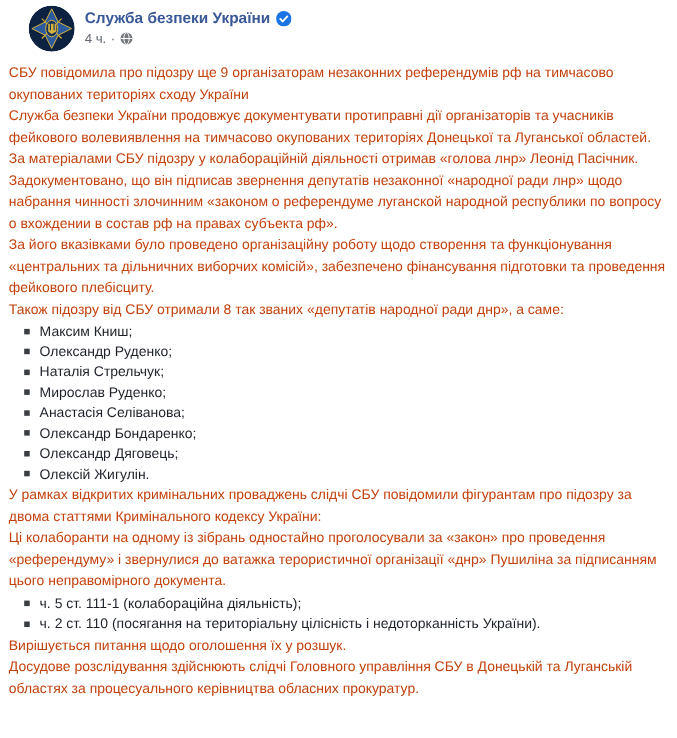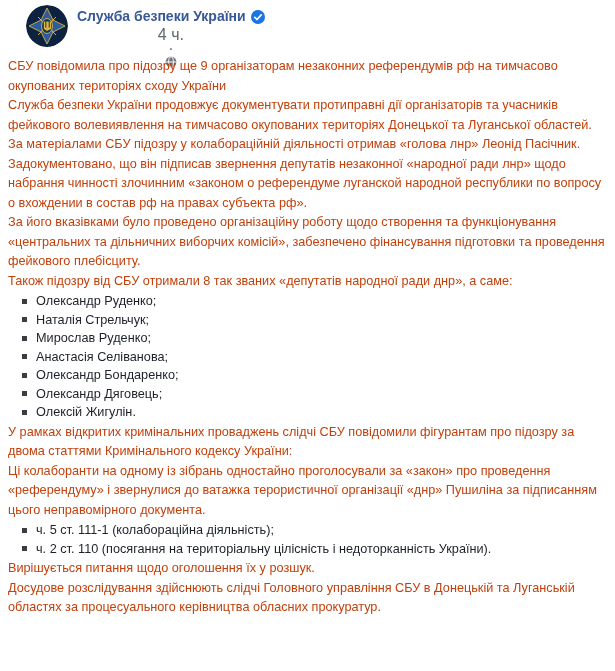--- a/index.html
+++ b/index.html
@@ -12,21 +12,21 @@
   
   .header{display:flex;align-items:flex-start;padding-top:5px;margin-left:18px;height:47px;text-align:right;}
   .avatar{width:42px;height:42px;border-radius:50%;overflow:hidden;flex:0 0 42px;cursor:pointer;}
   .head-text{margin-left:9px;padding-top:3px;}
   .name-row{display:flex;align-items:center;}
   .page-name{
     font-size:14px;font-weight:bold;color:#385898;line-height:17px;
     text-decoration:none;cursor:pointer;
   }
   .verified{width:14px;height:14px;margin-left:5px;flex:0 0 14px;}
-  .meta-row{display:flex;align-items:center;margin-top:3px;font-size:16px;color:#616770;line-height:14px;flex-direction:column;}
+  .meta-row{display:flex;align-items:center;margin-top:3px;font-size:12px;color:#616770;line-height:14px;}
   .meta-dot{margin:0 4px;color:#616770;}
   .globe{width:12px;height:12px;display:inline-block;}
   
   .body-text{margin-top:5px;}
   .body-text p{
     margin:0;font-size:12.7px;line-height:19.5px;color:#c2410c;
     letter-spacing:0px;
   }
   .body-text ul{
     list-style:none;margin:1px 0;padding:0 0 0 28px;
@@ -92,20 +92,21 @@
   </div>
 
   <div class="body-text" id="post-body">
       <p>СБУ повідомила про підозру ще 9 організаторам незаконних референдумів рф на тимчасово окупованих територіях сходу України</p>
       <p>Служба безпеки України продовжує документувати протиправні дії організаторів та учасників фейкового волевиявлення на тимчасово окупованих територіях Донецької та Луганської областей.</p>
       <p>За матеріалами СБУ підозру у колабораційній діяльності отримав «голова лнр» Леонід Пасічник.</p>
       <p>Задокументовано, що він підписав звернення депутатів незаконної «народної ради лнр» щодо набрання чинності злочинним «законом о референдуме луганской народной республики по вопросу о вхождении в состав рф на правах субъекта рф».</p>
       <p>За його вказівками було проведено організаційну роботу щодо створення та функціонування «центральних та дільничних виборчих комісій», забезпечено фінансування підготовки та проведення фейкового плебісциту.</p>
       <p>Також підозру від СБУ отримали 8 так званих «депутатів народної ради днр», а саме:</p>
       <ul>
+        <li>Максим Книш;</li>
         <li>Олександр Руденко;</li>
         <li>Наталія Стрельчук;</li>
         <li>Мирослав Руденко;</li>
         <li>Анастасія Селіванова;</li>
         <li>Олександр Бондаренко;</li>
         <li>Олександр Дяговець;</li>
         <li>Олексій Жигулін.</li>
       </ul>
       <p>У рамках відкритих кримінальних проваджень слідчі СБУ повідомили фігурантам про підозру за двома статтями Кримінального кодексу України:</p>
       <p>Ці колаборанти на одному із зібрань одностайно проголосували за «закон» про проведення «референдуму» і звернулися до ватажка терористичної організації «днр» Пушиліна за підписанням цього неправомірного документа.</p>

